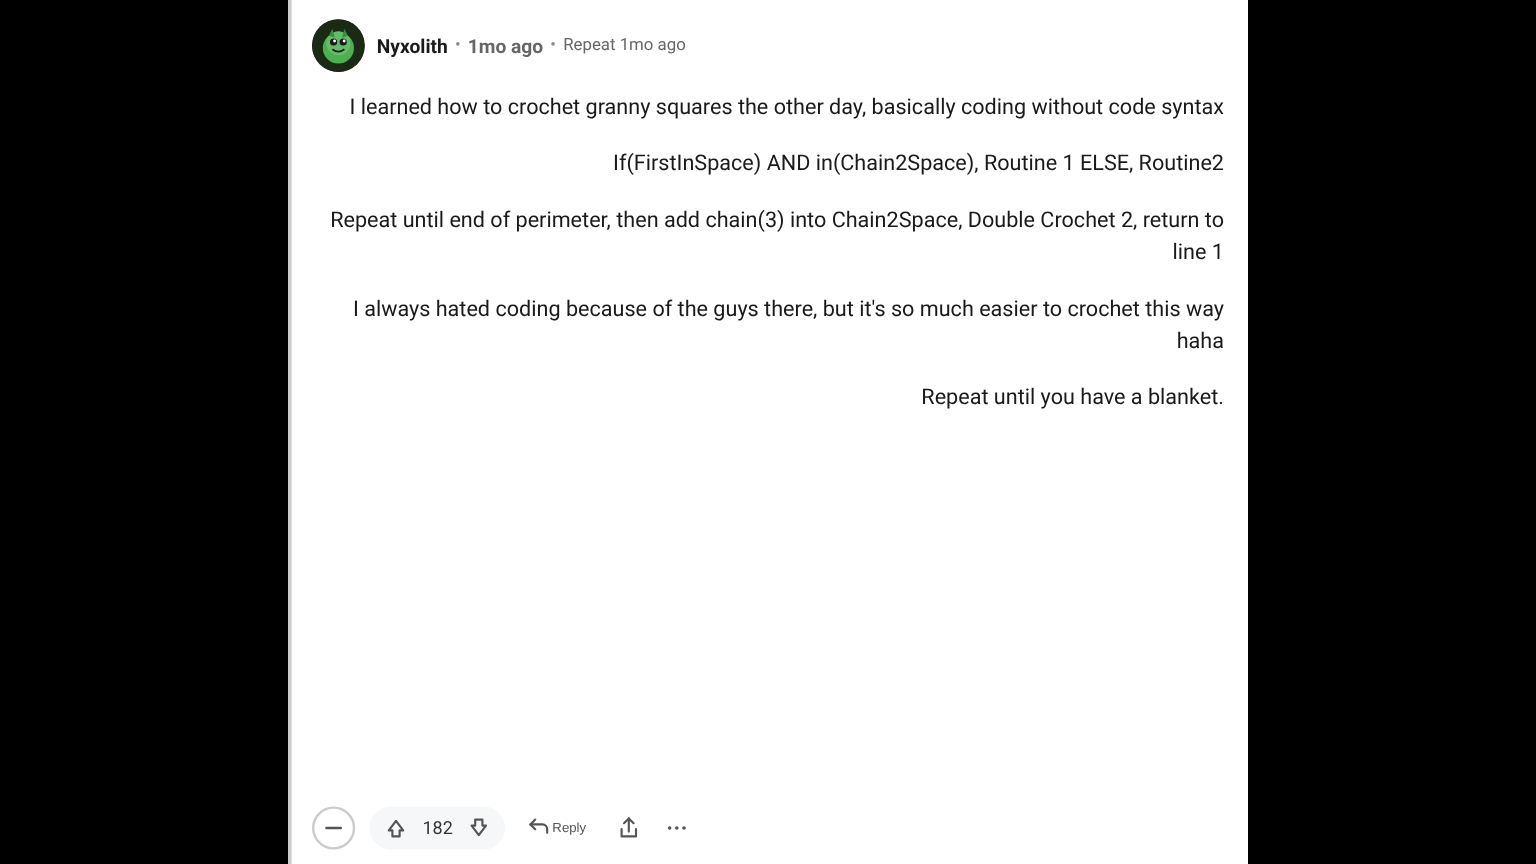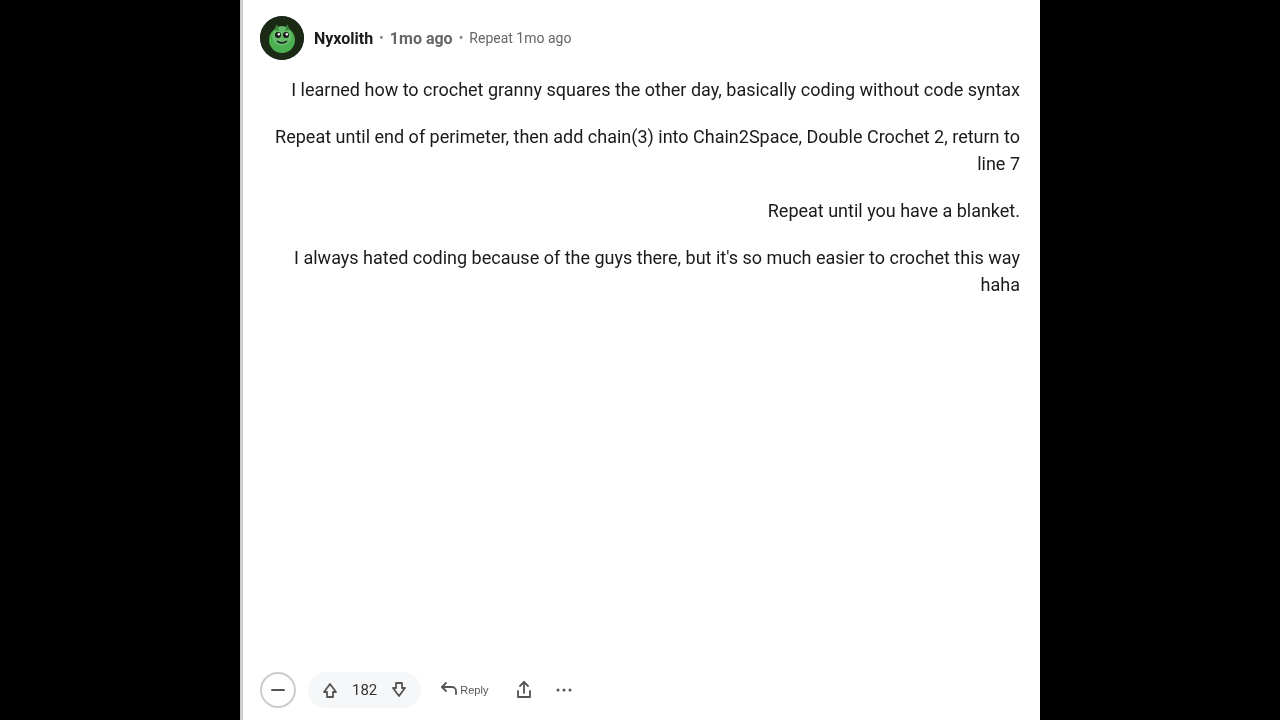--- a/index.html
+++ b/index.html
@@ -228,23 +228,24 @@
         <span class="username">Nyxolith</span>
         <span class="separator">•</span>
         <span class="timestamp">1mo ago</span>
         <span class="separator">•</span>
         <span class="edited-label">Repeat 1mo ago</span>
       </div>
     </div>
 
     <div class="post-content">
       <p class="post-text">I learned how to crochet granny squares the other day, basically coding without code syntax</p>
-      <p class="post-text">Repeat until end of perimeter, then add chain(3) into Chain2Space, Double Crochet 2, return to line 7</p>
+      <p class="post-text">If(FirstInSpace) AND in(Chain2Space), Routine 1 ELSE, Routine2</p>
+      <p class="post-text">Repeat until end of perimeter, then add chain(3) into Chain2Space, Double Crochet 2, return to line 1</p>
+      <p class="post-text">I always hated coding because of the guys there, but it's so much easier to crochet this way haha</p>
       <p class="post-text">Repeat until you have a blanket.</p>
-      <p class="post-text">I always hated coding because of the guys there, but it's so much easier to crochet this way haha</p>
     </div>
 
     <div class="post-actions">
 
       <button class="collapse-btn" title="Collapse">
         <svg width="18" height="18" viewBox="0 0 18 18" fill="none" xmlns="http://www.w3.org/2000/svg">
           <line x1="3" y1="9" x2="15" y2="9" stroke="#555" stroke-width="2" stroke-linecap="round"></line>
         </svg>
       </button>
 

